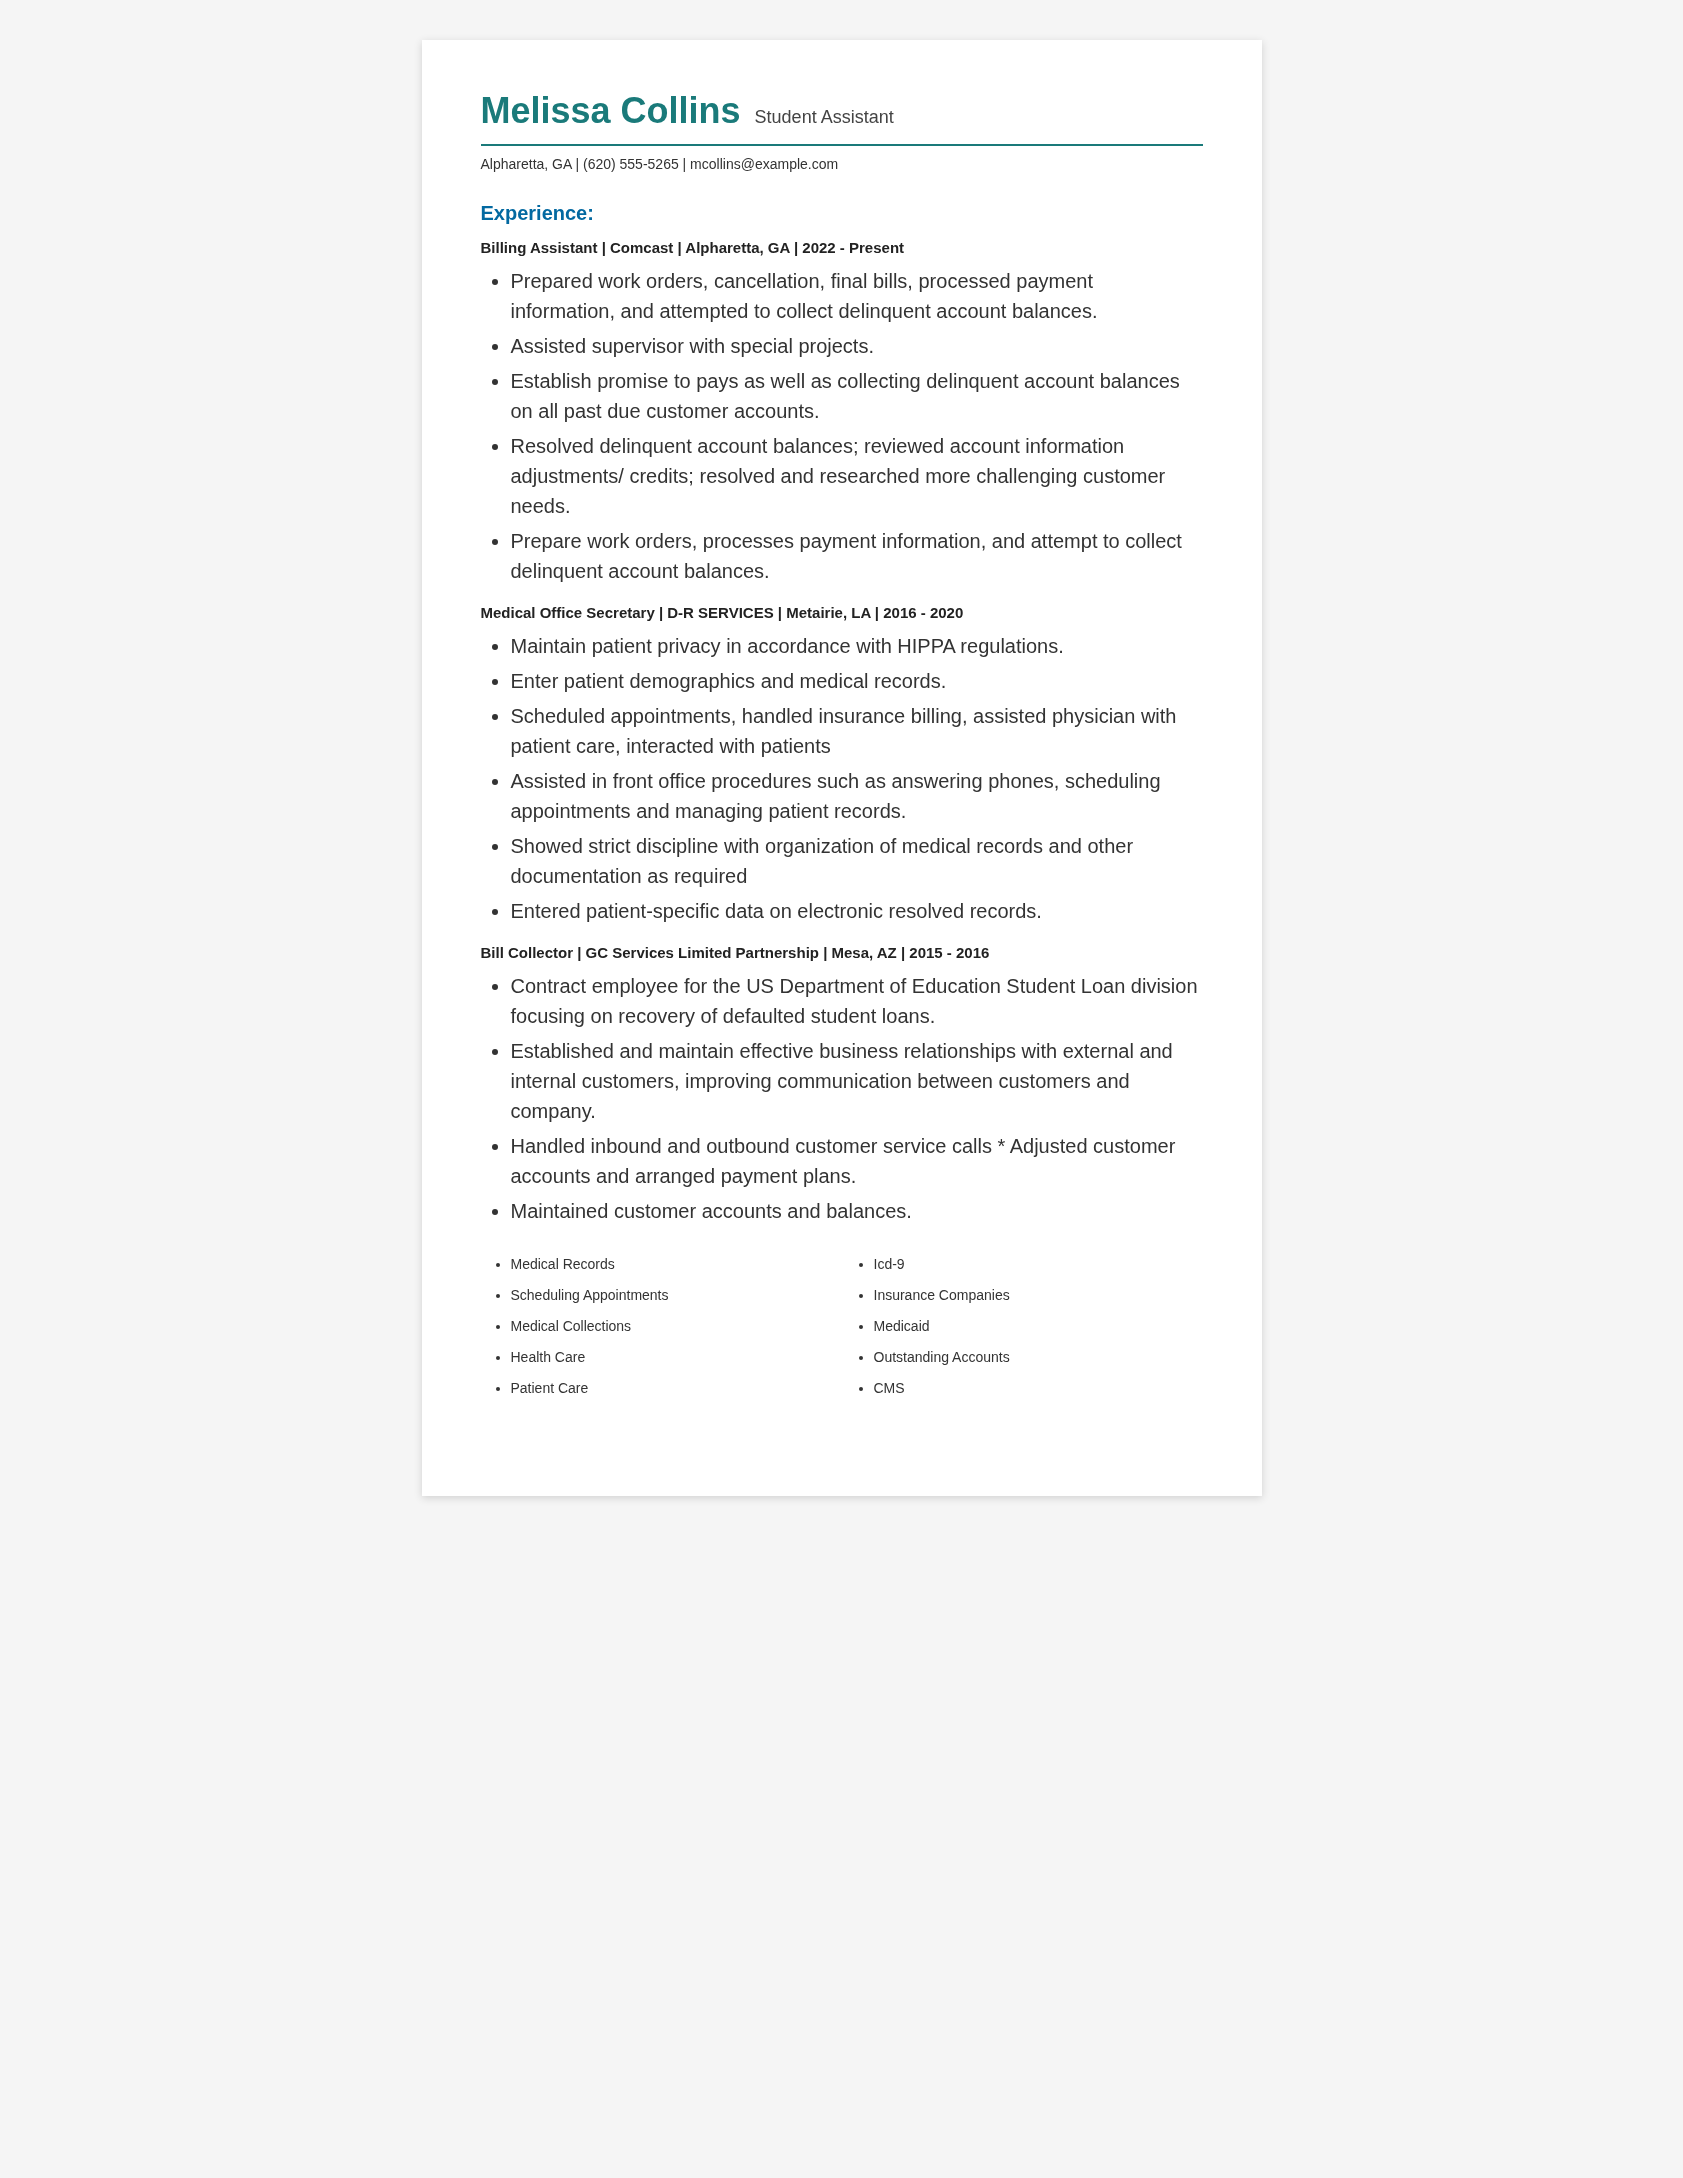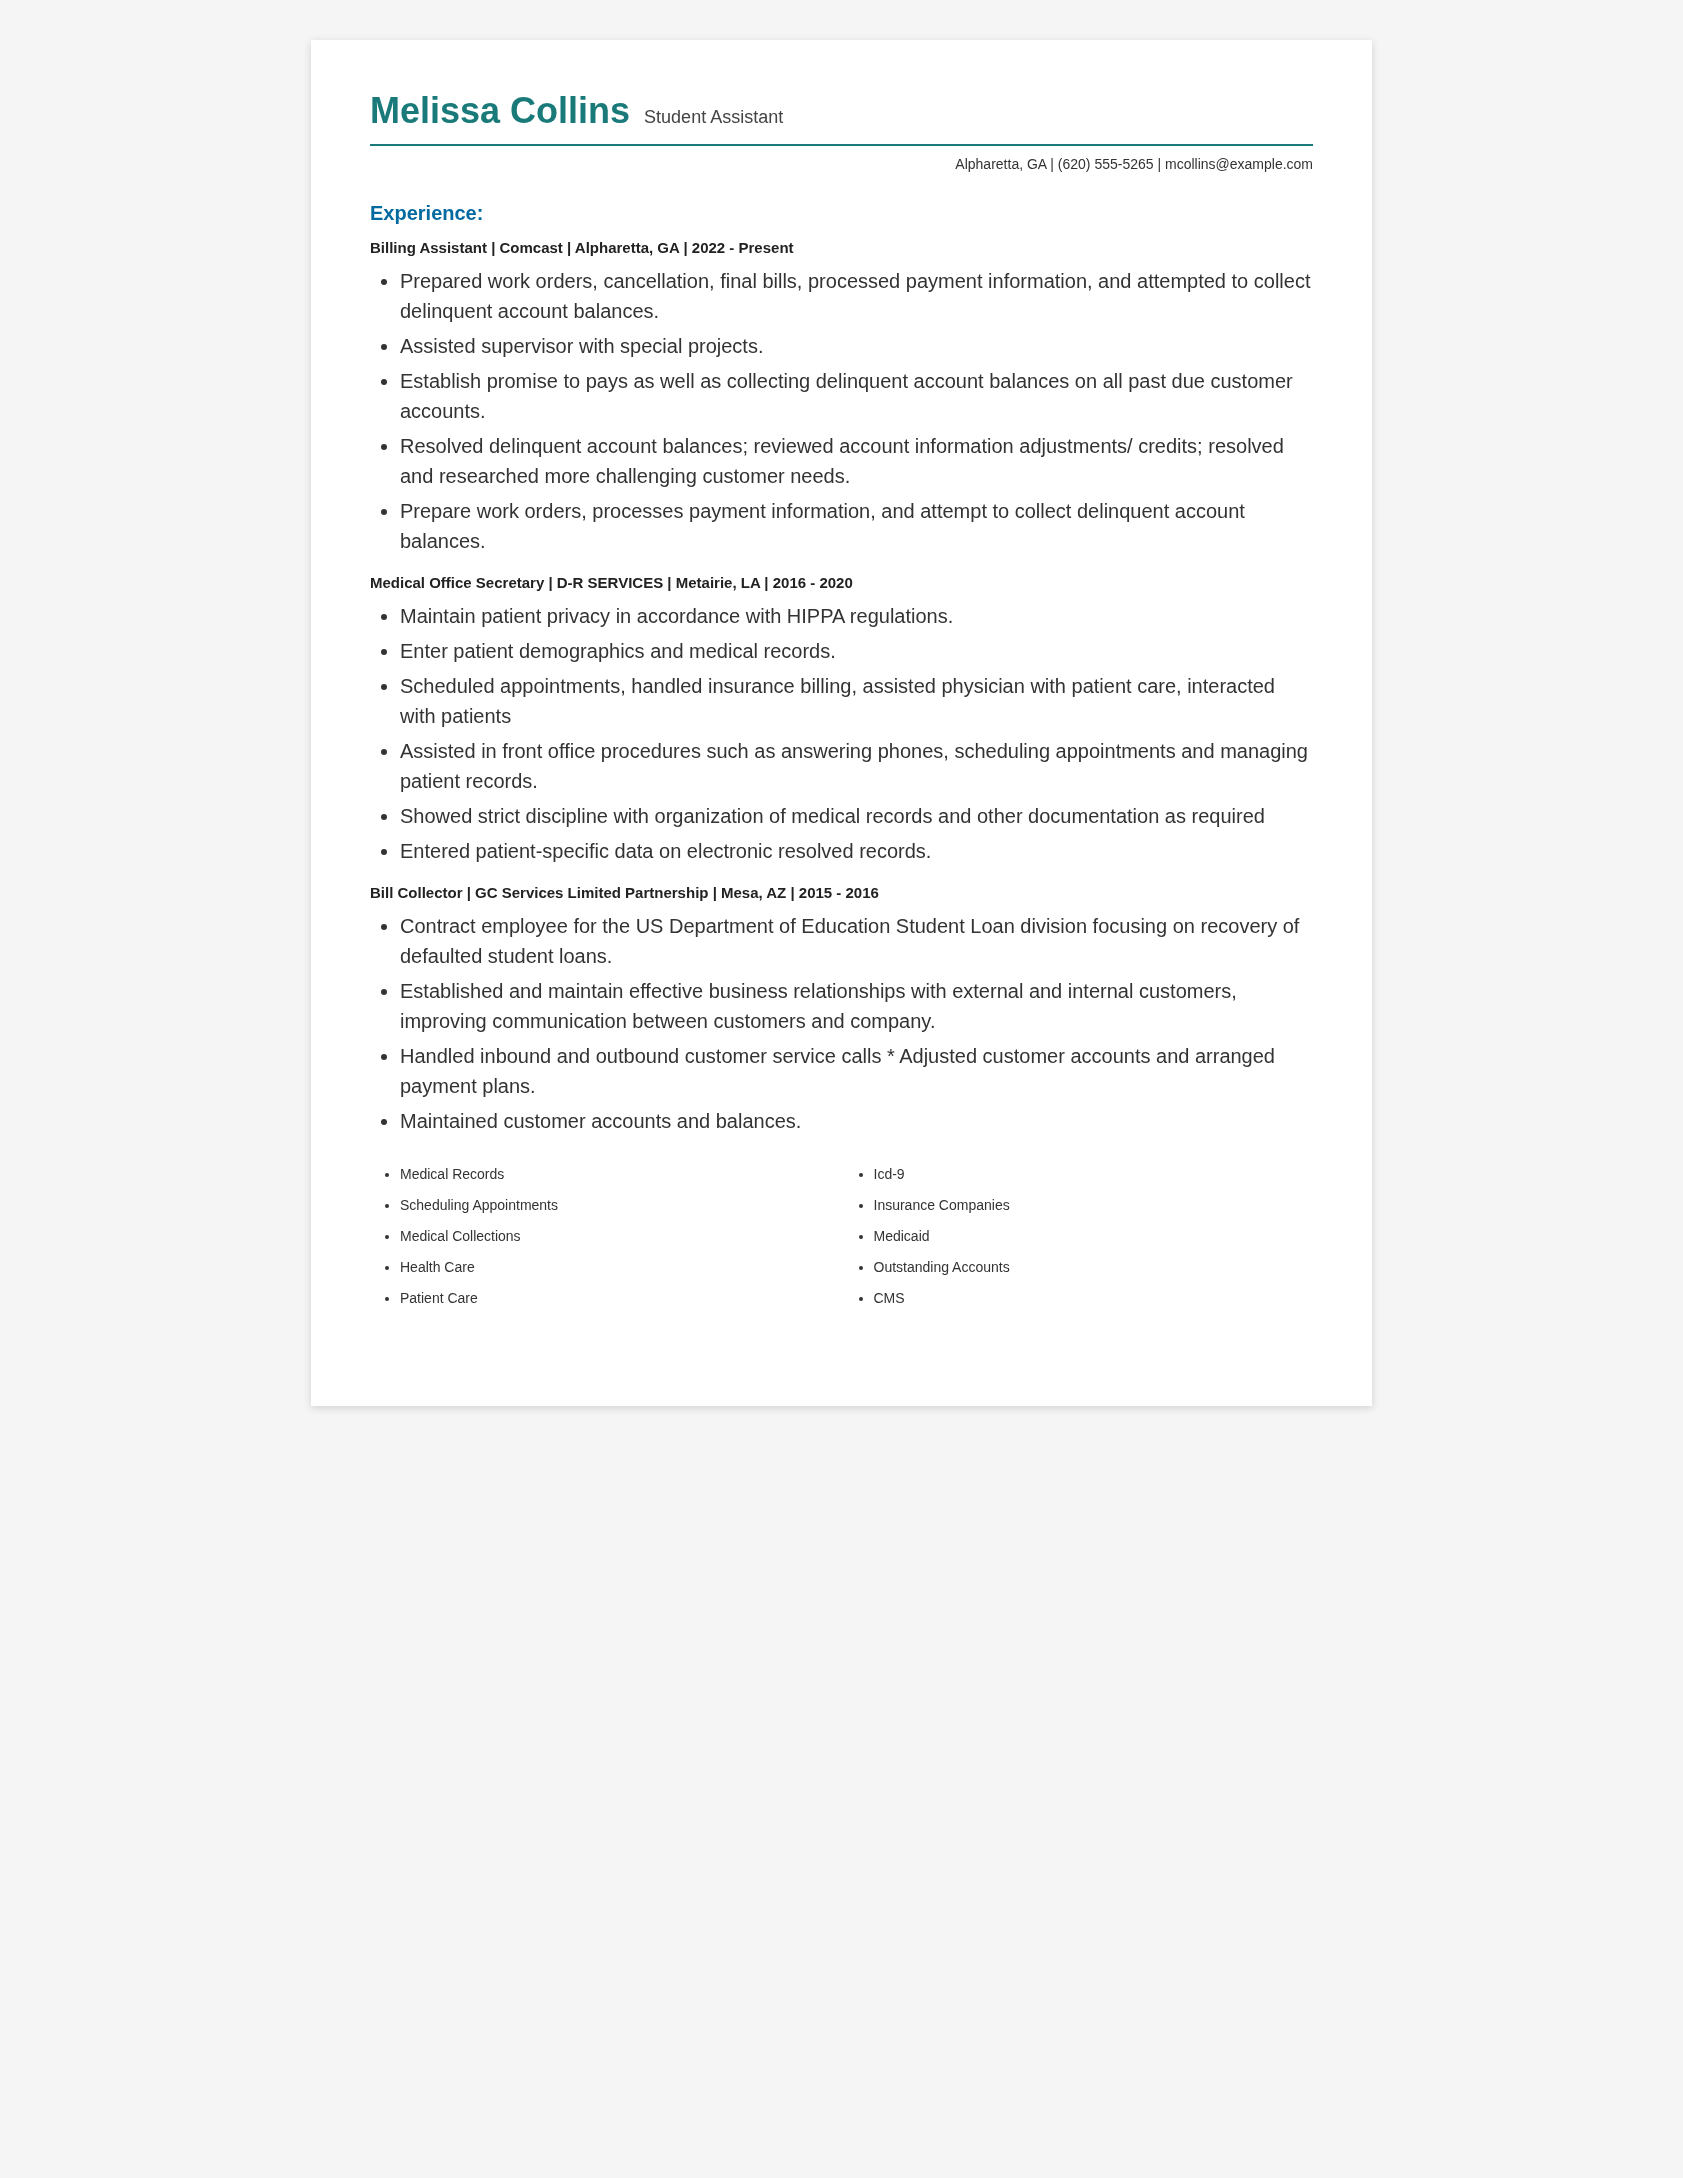--- a/index.html
+++ b/index.html
@@ -9,21 +9,21 @@
     }
     body {
       font-family: Arial, sans-serif;
       background: #f5f5f5;
       display: flex;
       justify-content: center;
       padding: 40px 20px;
     }
     .resume {
       background: #ffffff;
-      width: 1061px;
+      width: 840px;
       padding: 50px 59px 59px 59px;
       box-shadow: 0 2px 8px rgba(0,0,0,0.15);
     }
     .header {
       margin-bottom: 8px;
     }
     .header-name-row {
       display: flex;
       align-items: baseline;
       gap: 14px;
@@ -42,21 +42,20 @@
     .header-divider {
       border: none;
       border-top: 2px solid #1a7a7a;
       margin-bottom: 10px;
     }
     .contact {
       font-size: 14px;
       color: #333;
       margin-top: 8px;
       margin-bottom: 30px;
-      text-align: right;
     }
     .section {
       margin-bottom: 28px;
     }
     .section-title {
       font-size: 20px;
       font-weight: bold;
       color: #0369a1;
       margin-bottom: 14px;
     }

